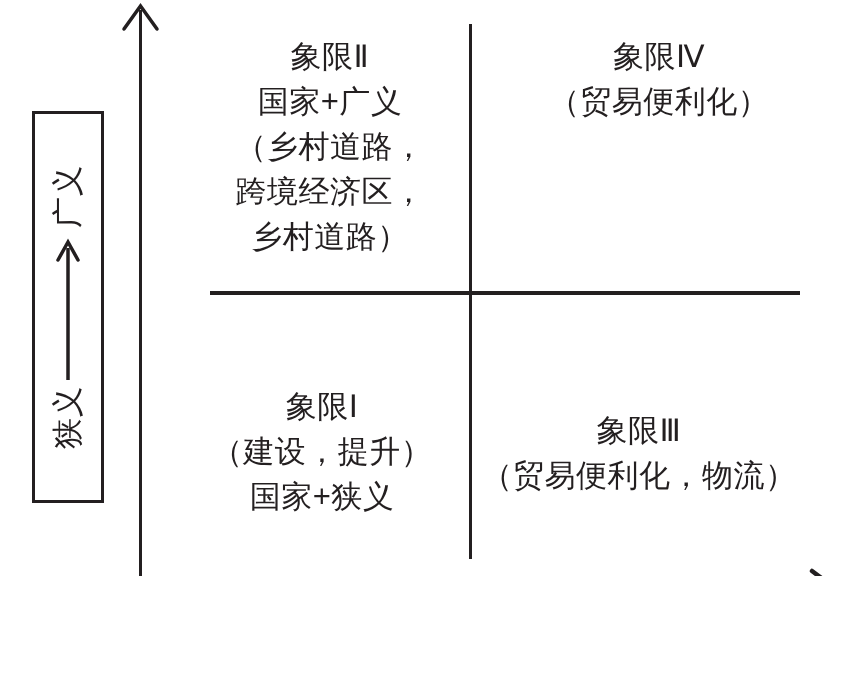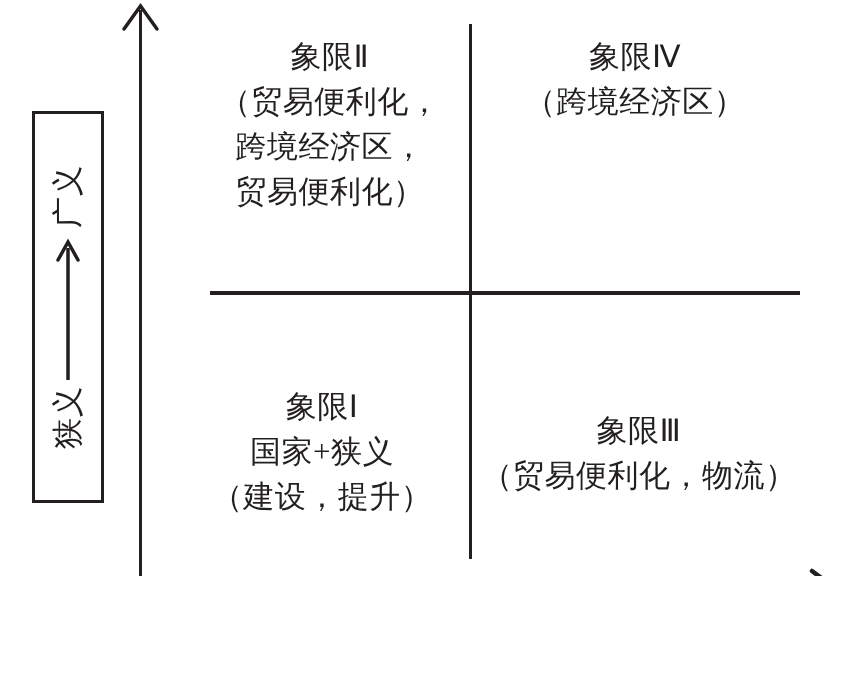--- a/index.html
+++ b/index.html
@@ -5,21 +5,21 @@
   html, body {
     margin: 0;
     padding: 0;
     background: #ffffff;
   }
   #canvas {
     position: relative;
     width: 868px;
     height: 576px;
     background: #ffffff;
-    font-family: Liberation Serif, serif;
+    font-family: Liberation Sans, sans-serif;
     color: #1a1a1a;
     overflow: hidden;
   }
 
   
   .axis-v-line {
     position: absolute;
     left: 139px;
     top: 10px;
     width: 3px;
@@ -73,21 +73,21 @@
     text-align: center;
     font-size: 31px;
     line-height: 45px;
     letter-spacing: 0.5px;
     white-space: nowrap;
     color: #231f20;
   }
   .quad .line { display: block; }
 
   #quad-2 { left: 180px; top: 34px;  width: 300px; }
-  #quad-4 { left: 470px; top: 34px;  width: 330px; }
+  #quad-4 { left: 494px; top: 34px;  width: 330px; }
   #quad-1 { left: 172px; top: 384px; width: 300px; }
   #quad-3 { left: 464px; top: 408px; width: 350px; }
 
   
   #y-axis-box {
     position: absolute;
     left: 32px;
     top: 111px;
     width: 72px;
     height: 392px;
@@ -154,34 +154,35 @@
     <svg width="36" height="46" viewBox="0 0 36 46">
       <path d="M6 5 L30 23 L6 41" fill="none" stroke="#231f20" stroke-width="4.5" stroke-linecap="round" stroke-linejoin="miter"></path>
     </svg>
   </div>
 
   <div class="divider-h"></div>
   <div class="divider-v"></div>
 
   <div class="quad" id="quad-2">
     <span class="line">象限Ⅱ</span>
-    <span class="line">（贸易便利化，</span>
+    <span class="line">国家+广义</span>
+    <span class="line">（乡村道路，</span>
     <span class="line">跨境经济区，</span>
-    <span class="line">贸易便利化）</span>
+    <span class="line">乡村道路）</span>
   </div>
 
   <div class="quad" id="quad-4">
     <span class="line">象限Ⅳ</span>
-    <span class="line">（跨境经济区）</span>
+    <span class="line">（贸易便利化）</span>
   </div>
 
   <div class="quad" id="quad-1">
     <span class="line">象限Ⅰ</span>
+    <span class="line">（建设，提升）</span>
     <span class="line">国家+狭义</span>
-    <span class="line">（建设，提升）</span>
   </div>
 
   <div class="quad" id="quad-3">
     <span class="line">象限Ⅲ</span>
     <span class="line">（贸易便利化，物流）</span>
   </div>
 
   <div id="y-axis-box">
     <div class="rot-wrap">
       <div class="axis-label-row">

